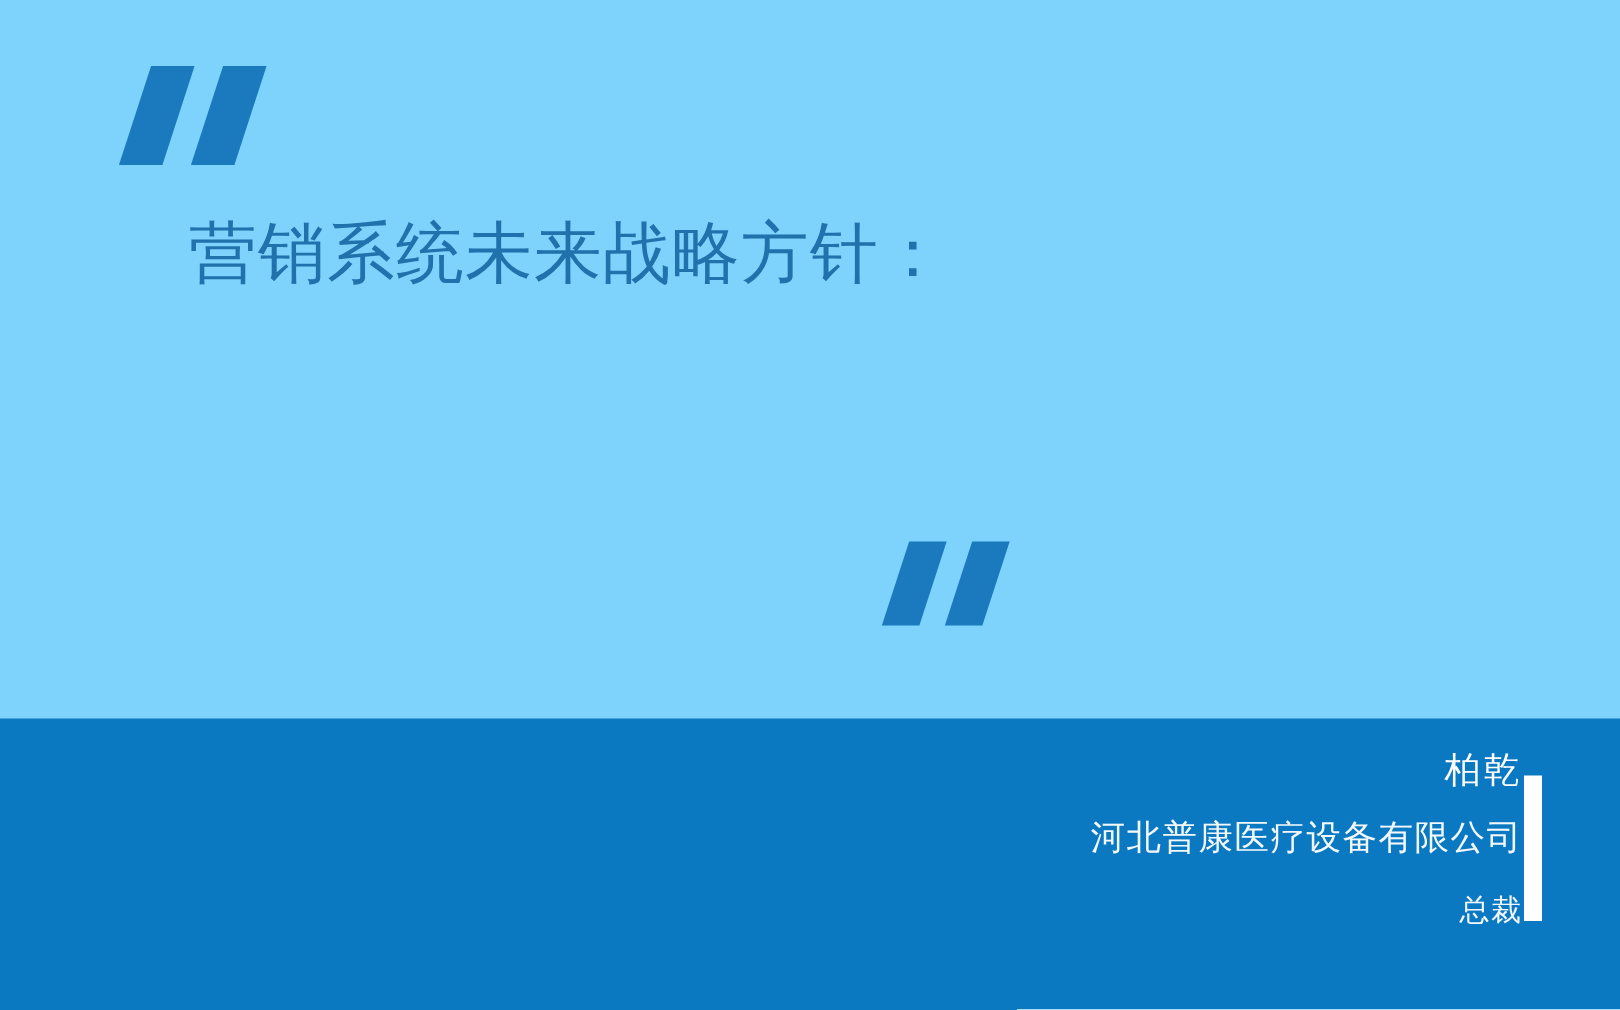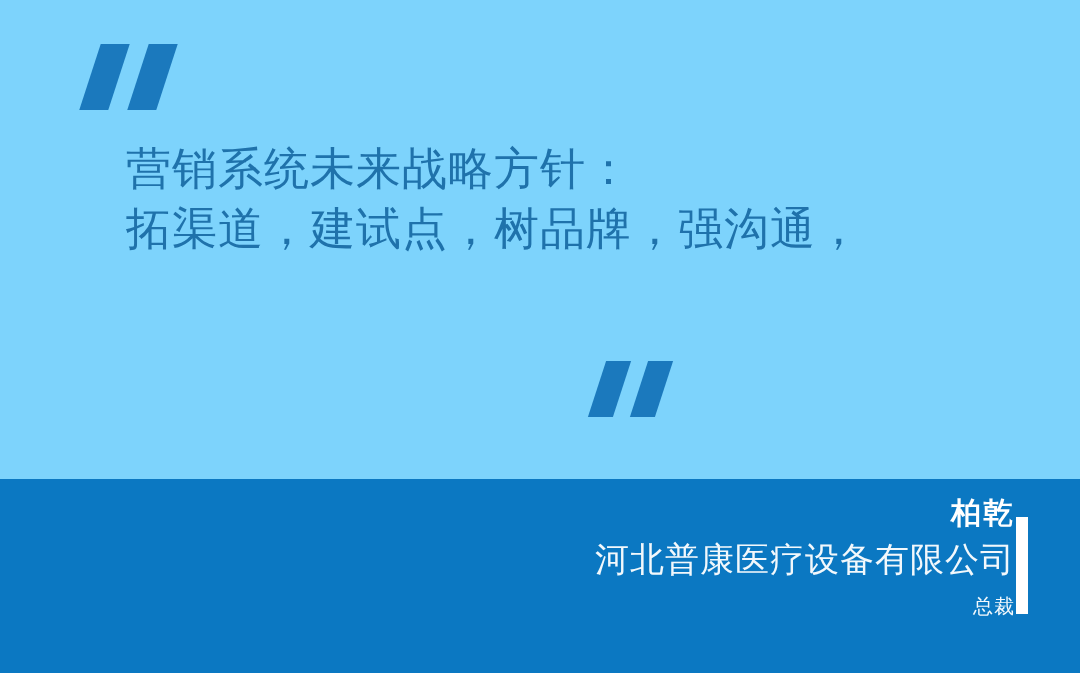--- a/index.html
+++ b/index.html
@@ -79,28 +79,28 @@
 
   #footer-content {
     position: absolute;
     right: 113px;
     top: 12px;
     width: 760px;
     text-align: right;
   }
   #speaker-name {
     color: #ffffff;
-    font-size: 30px;
+    font-size: 24px;
     line-height: 44px;
-    font-weight: bold;
+    font-weight: normal;
     letter-spacing: 2px;
   }
   #speaker-company {
     color: #f2f8fc;
-    font-size: 34px;
+    font-size: 23px;
     line-height: 48px;
     letter-spacing: 1px;
   }
   #speaker-title {
     color: #f2f8fc;
     font-size: 20px;
     line-height: 46px;
     letter-spacing: 1px;
   }
 
@@ -118,21 +118,20 @@
 
 <div id="slide">
 
   <div id="quote-open" class="quote-mark">
     <span class="bar bar-1"></span>
     <span class="bar bar-2"></span>
   </div>
 
   <div id="quote-body">
     <div class="quote-line">营销系统未来战略方针：</div>
-    <div class="quote-line">拓渠道，建试点，树品牌，强沟通，</div>
   </div>
 
   <div id="quote-close" class="quote-mark">
     <span class="bar bar-1"></span>
     <span class="bar bar-2"></span>
   </div>
 
   <div id="footer-band">
     <div id="footer-content">
       <div id="speaker-name">柏乾</div>

